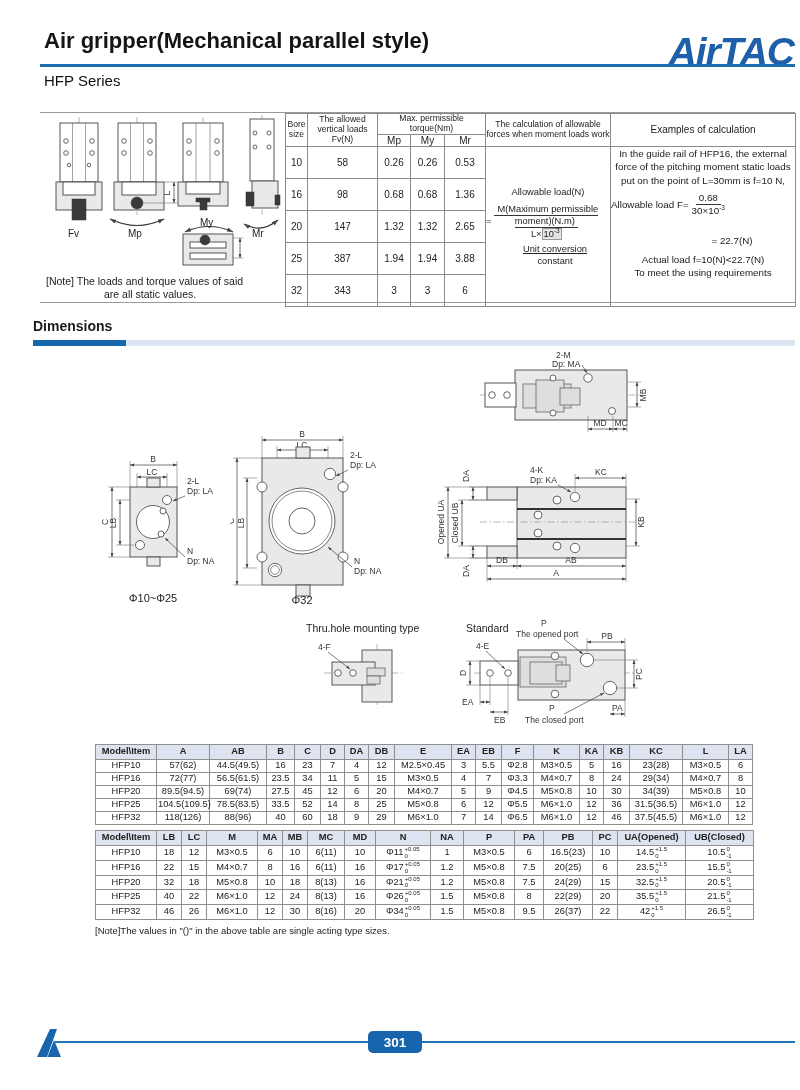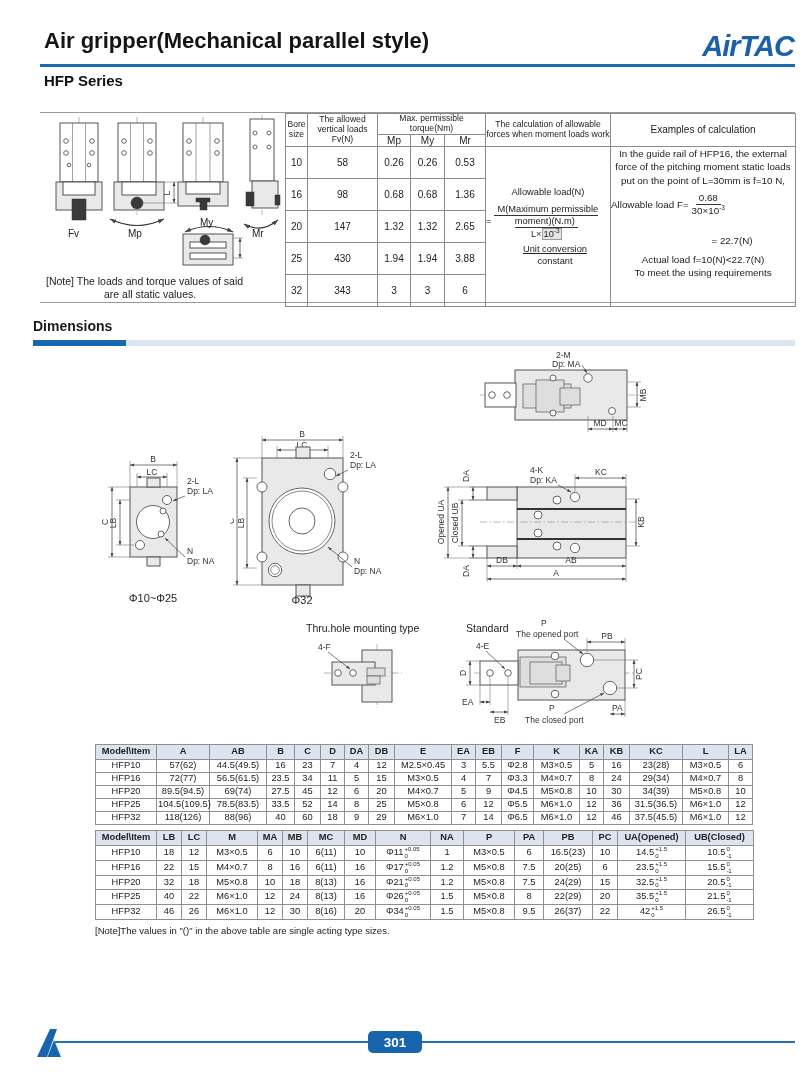--- a/index.html
+++ b/index.html
@@ -1,23 +1,23 @@
 <!DOCTYPE html>
 <html><head>
 <meta charset="utf-8">
 <style>
   html,body{margin:0;padding:0;background:#fff;}
   .page{position:relative;width:800px;height:1090px;background:#fff;font-family:"Liberation Sans",sans-serif;color:#222;overflow:hidden;}
   .abs{position:absolute;}
 
   
   .title{left:44px;top:28px;font-size:22px;font-weight:bold;color:#141414;letter-spacing:0;}
-  .logo{right:6px;top:30px;font-size:29px;font-weight:800;color:#1d5fa8;font-style:italic;letter-spacing:-1px;}
+  .logo{right:6px;top:30px;font-size:39px;font-weight:800;color:#1d5fa8;font-style:italic;letter-spacing:-1px;}
   .title-rule{left:40px;top:64px;width:755px;height:3px;background:#1a6cb0;}
-  .series{left:44px;top:72px;font-size:15px;font-weight:bold;color:#111;}
+  .series{left:44px;top:72px;font-size:15px;font-weight:normal;color:#111;}
   .section3{left:40px;top:98px;font-size:10.5px;color:#222;}
 
   
   .top-block{left:40px;top:112px;width:755px;height:189px;border-top:1px solid #999;border-bottom:1px solid #999;display:flex;}
   .force-col{width:245px;position:relative;}
   .force-note{font-size:10.5px;line-height:1.25;margin-top:2px;}
   .force-note .l1{margin-left:6px;}
   .force-note .l2{margin-left:64px;}
 
   table.load{border-collapse:collapse;table-layout:fixed;width:510px;height:187px;}
@@ -251,21 +251,21 @@
         </tr>
         <tr>
           <td class="v">20</td>
           <td class="v">147</td>
           <td class="v">1.32</td>
           <td class="v">1.32</td>
           <td class="v">2.65</td>
         </tr>
         <tr>
           <td class="v">25</td>
-          <td class="v">430</td>
+          <td class="v">387</td>
           <td class="v">1.94</td>
           <td class="v">1.94</td>
           <td class="v">3.88</td>
         </tr>
         <tr>
           <td class="v">32</td>
           <td class="v">343</td>
           <td class="v">3</td>
           <td class="v">3</td>
           <td class="v">6</td>

